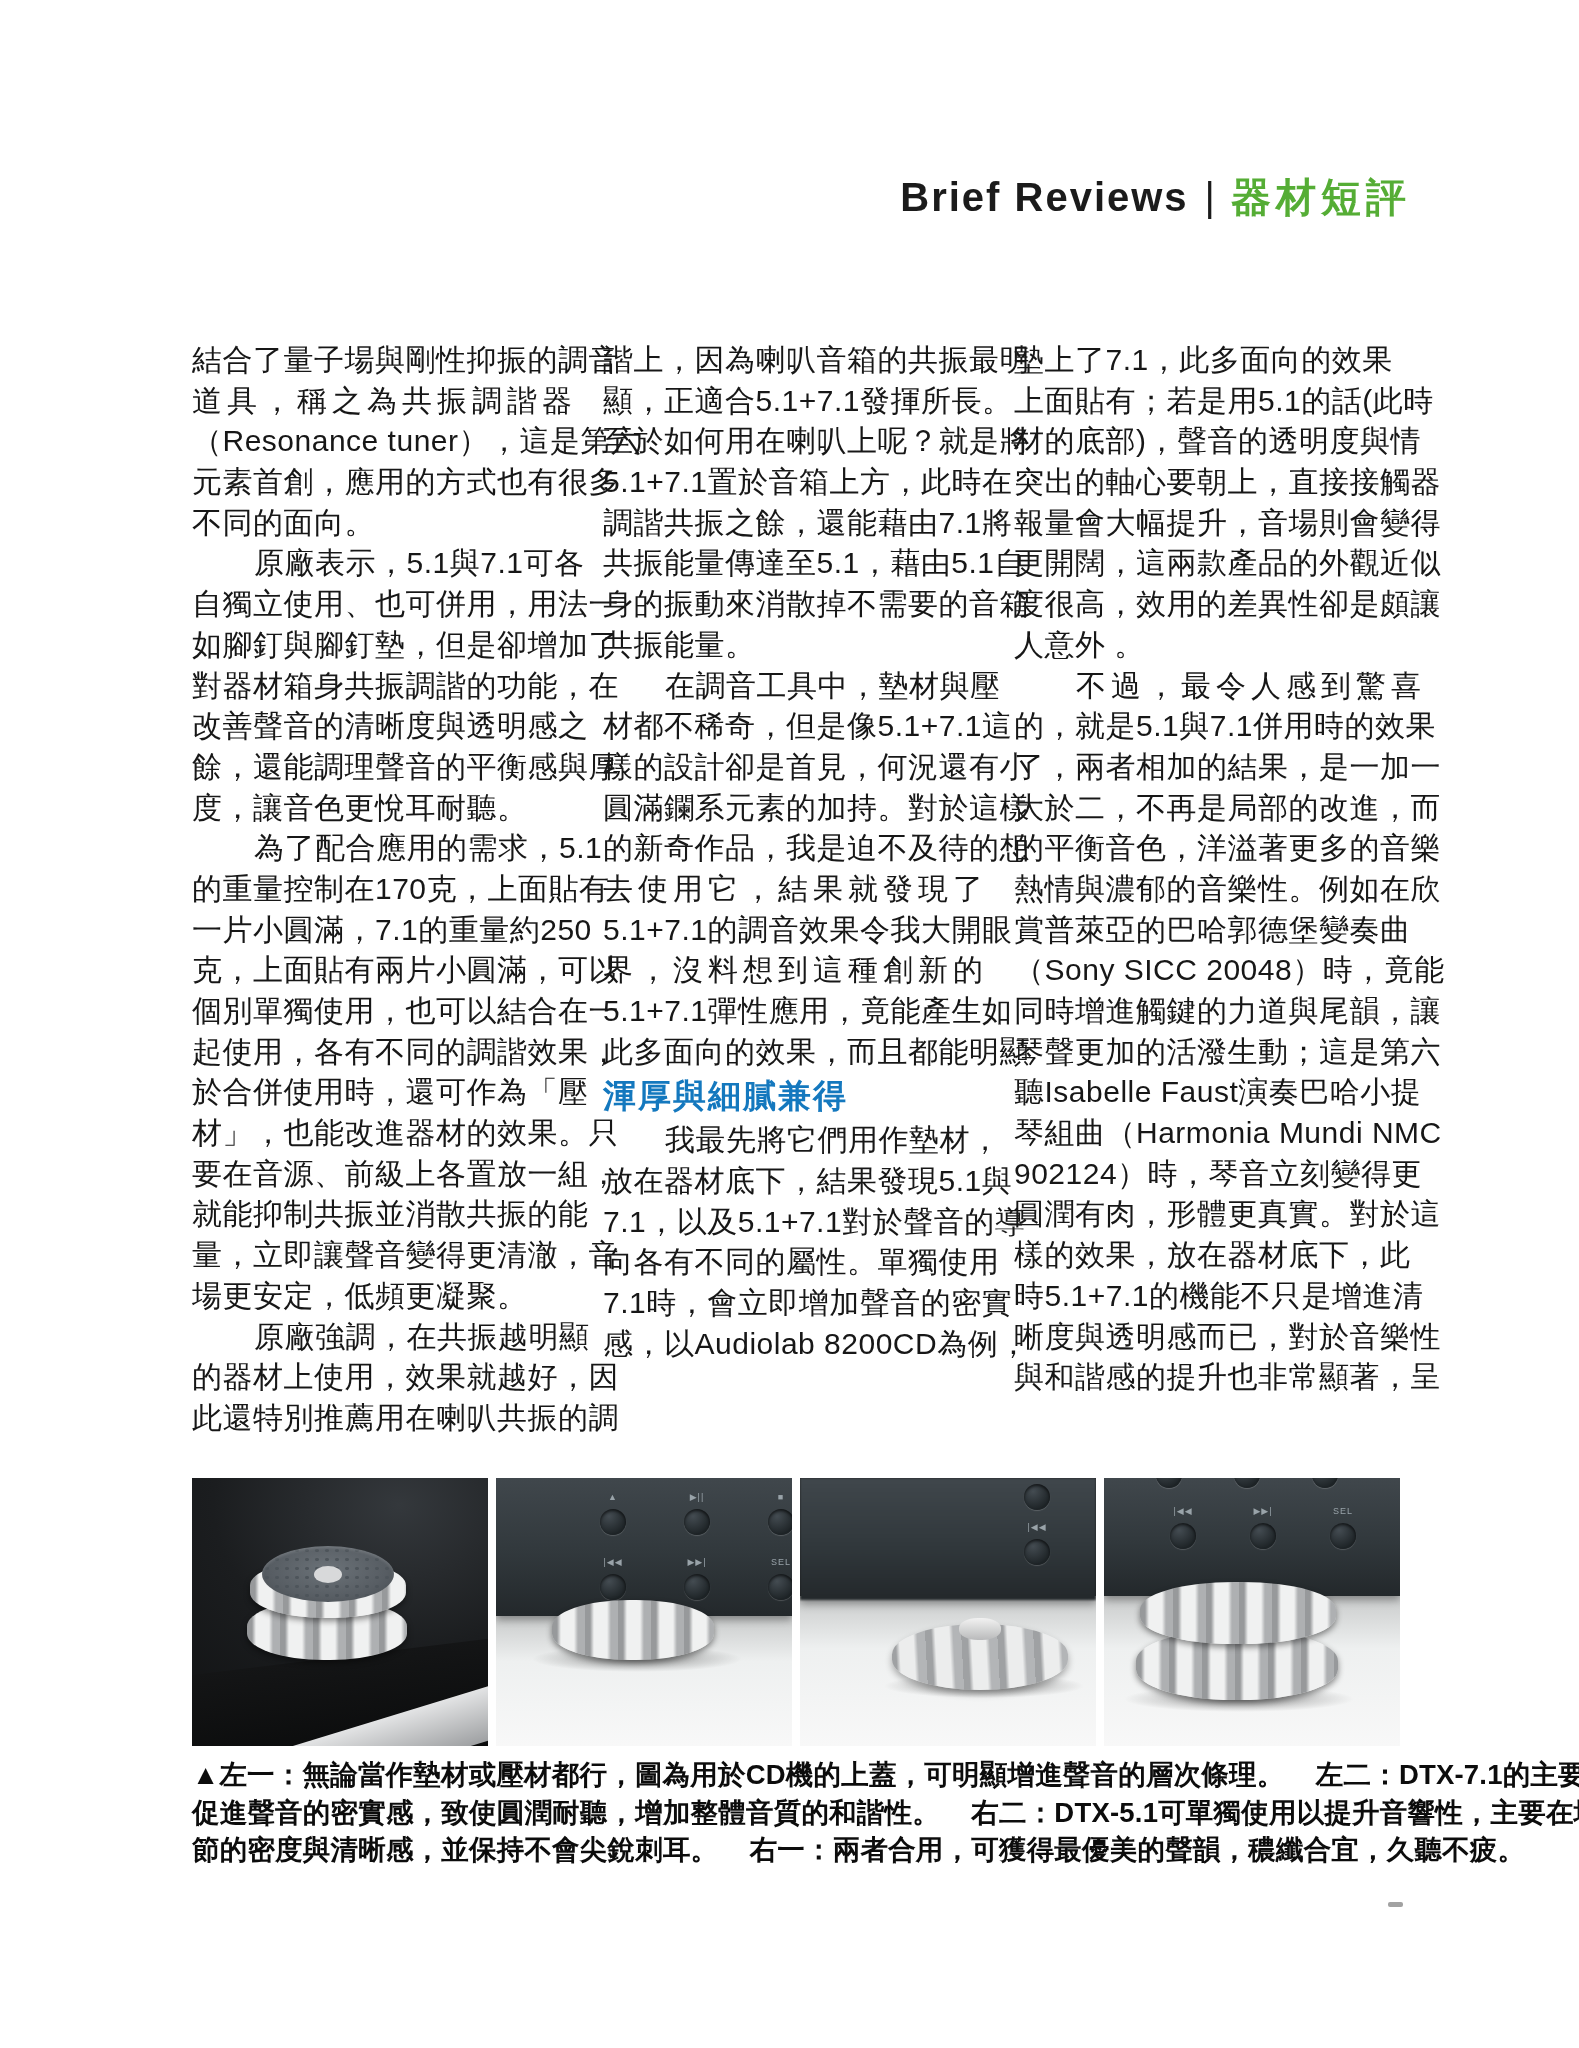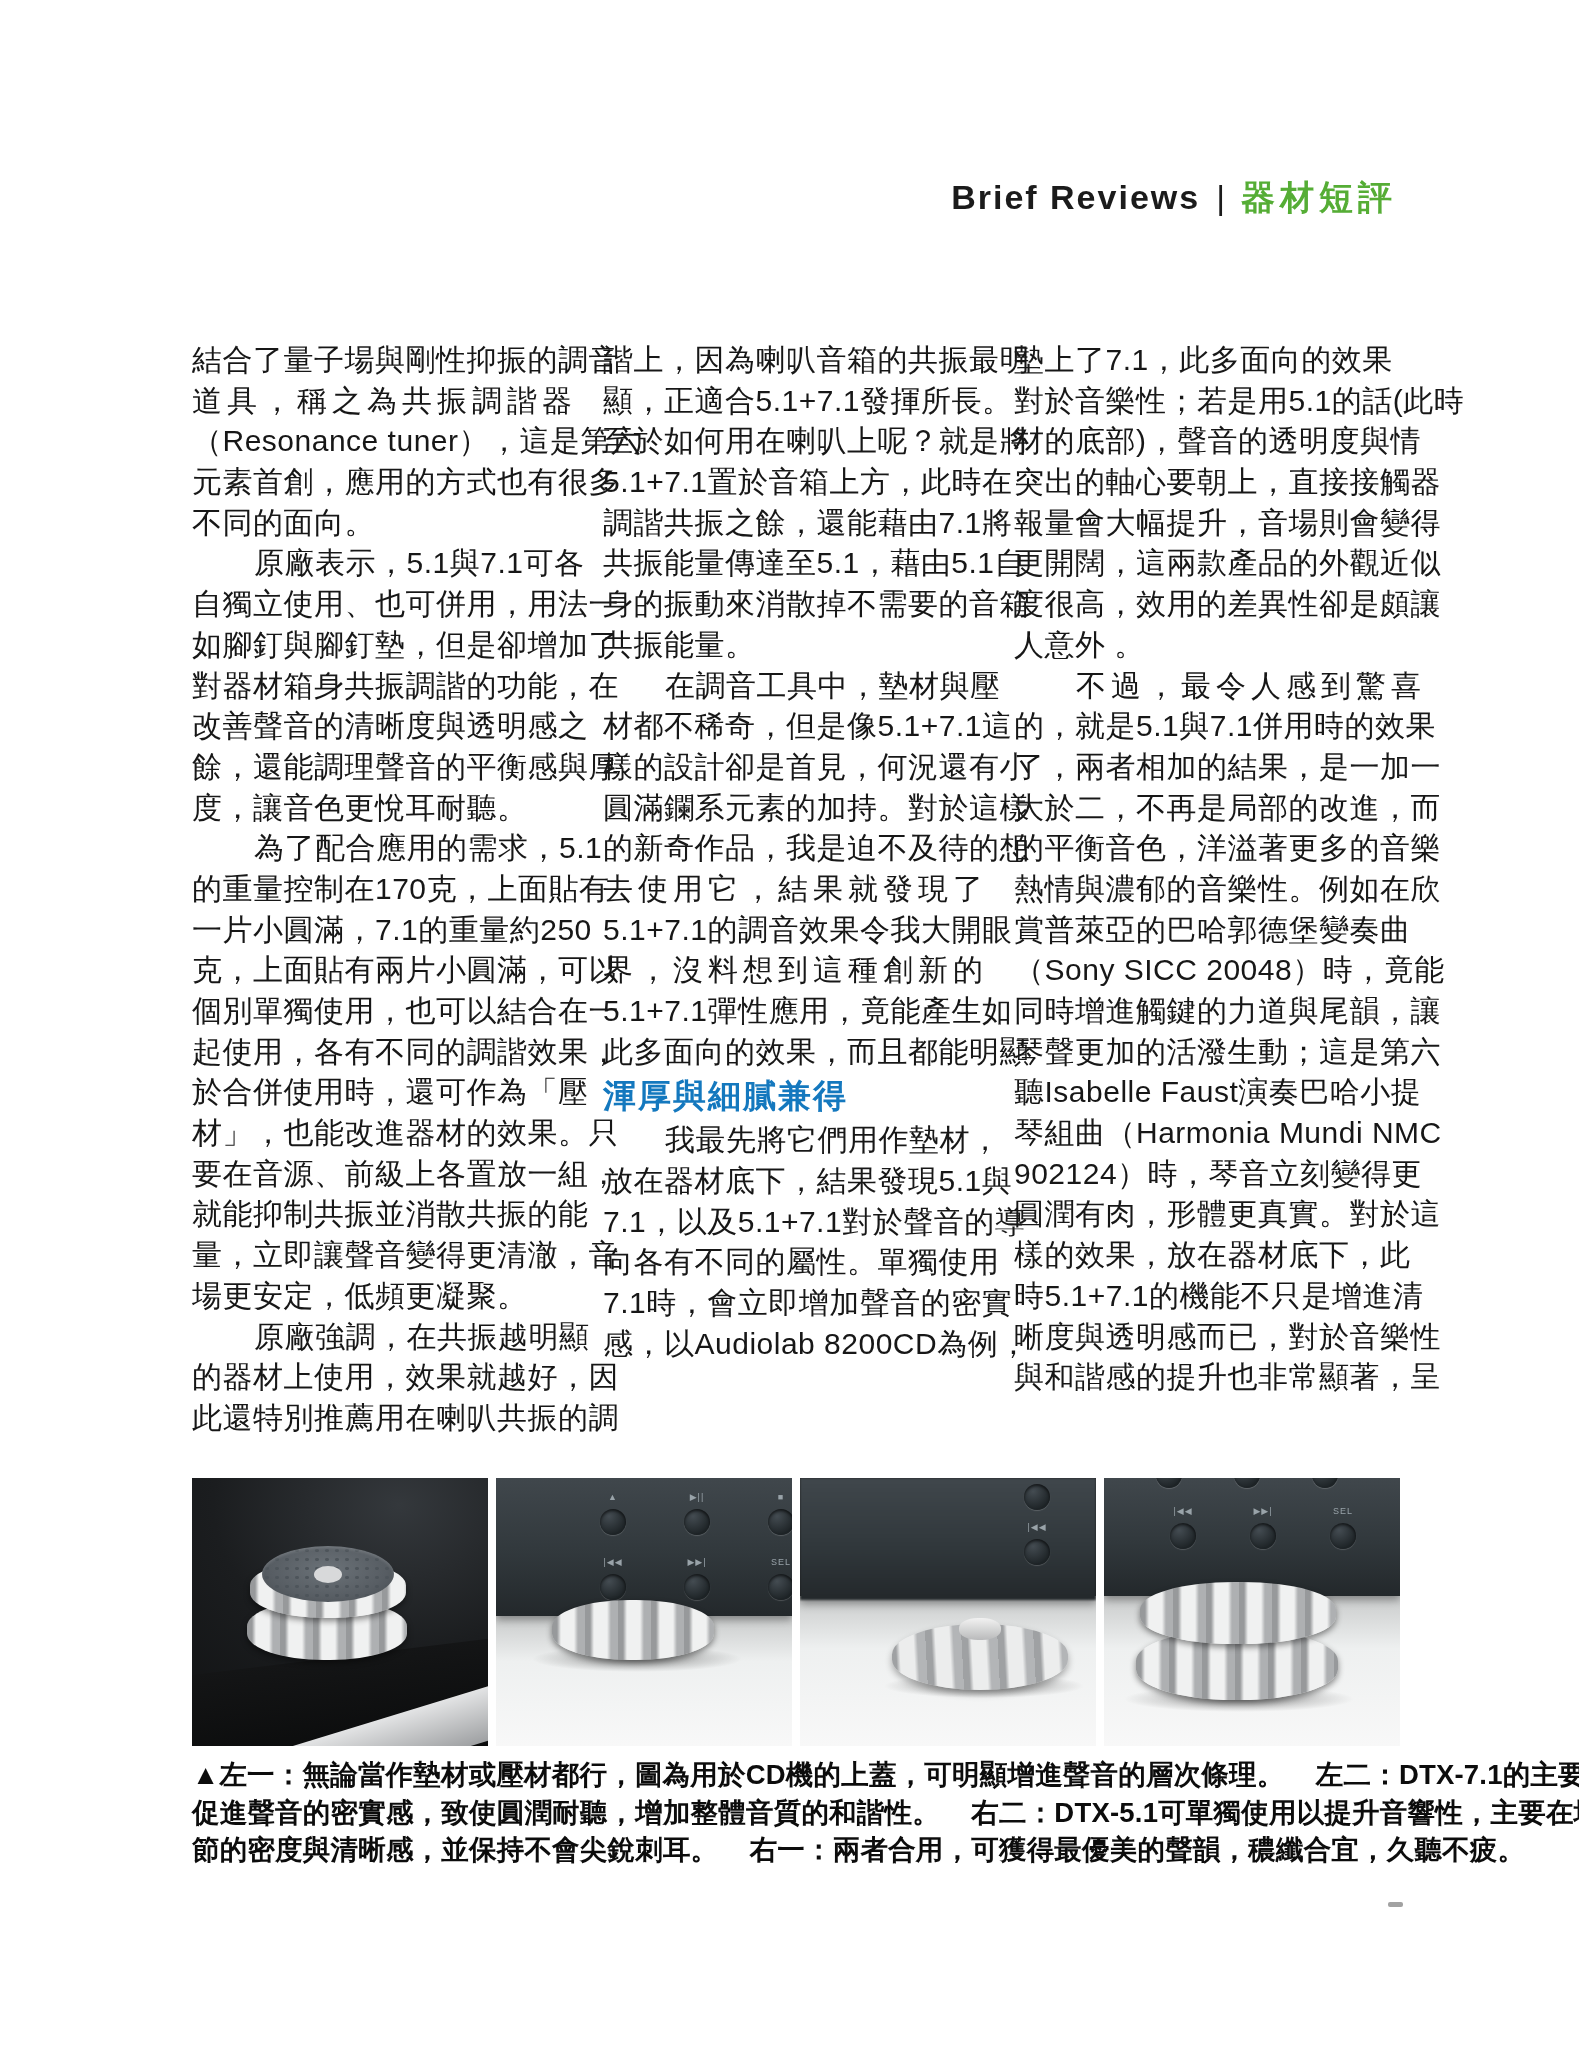--- a/index.html
+++ b/index.html
@@ -1,20 +1,20 @@
 <!DOCTYPE html>
 <html style="--green: #55ad35; --blue: #1478be;"><head>
 <meta charset="utf-8">
 <style>
   html,body{margin:0;padding:0;background:#e8e8e8;}
   .page{position:relative;width:1579px;height:2048px;background:#ffffff;overflow:hidden;
         font-family:"Liberation Sans","DejaVu Sans",sans-serif;color:#171717;}
 
   
-  .header{position:absolute;top:176px;right:182px;font-size:34px;line-height:42px;white-space:nowrap;}
+  .header{position:absolute;top:176px;right:168px;font-size:40px;line-height:42px;white-space:nowrap;}
   .header .en{color:#1b1b1b;font-weight:600;letter-spacing:2px;}
   .header .sep{color:#1b1b1b;margin:0 16px;font-weight:400;}
   .header .zh{color:var(--green,#55ad35);font-weight:600;letter-spacing:5px;}
 
   
   .column{position:absolute;top:340px;width:386px;font-size:30px;}
   .col1{left:192px}.col2{left:603px}.col3{left:1014px}
   .line{height:40.7px;line-height:40.7px;white-space:nowrap;letter-spacing:0.5px;}
   .line.indent{padding-left:62px;}
   .line.spread{letter-spacing:5px;}
@@ -145,21 +145,21 @@
       <div class="line subheading">渾厚與細膩兼得</div>
       <div class="line indent">我最先將它們用作墊材，</div>
       <div class="line">放在器材底下，結果發現5.1與</div>
       <div class="line">7.1，以及5.1+7.1對於聲音的導</div>
       <div class="line">向各有不同的屬性。單獨使用</div>
       <div class="line">7.1時，會立即增加聲音的密實</div>
       <div class="line">感，以Audiolab 8200CD為例，</div>
     </div>
   <div class="column col3">
       <div class="line">墊上了7.1，此多面向的效果</div>
-      <div class="line">對於音樂性；若是用5.1的話(此時</div>
+      <div class="line">上面貼有；若是用5.1的話(此時</div>
       <div class="line">材的底部)，聲音的透明度與情</div>
       <div class="line">突出的軸心要朝上，直接接觸器</div>
       <div class="line">報量會大幅提升，音場則會變得</div>
       <div class="line">更開闊，這兩款產品的外觀近似</div>
       <div class="line">度很高，效用的差異性卻是頗讓</div>
       <div class="line">人意外 。</div>
       <div class="line indent spread">不過，最令人感到驚喜</div>
       <div class="line">的，就是5.1與7.1併用時的效果</div>
       <div class="line">了，兩者相加的結果，是一加一</div>
       <div class="line">大於二，不再是局部的改進，而</div>

